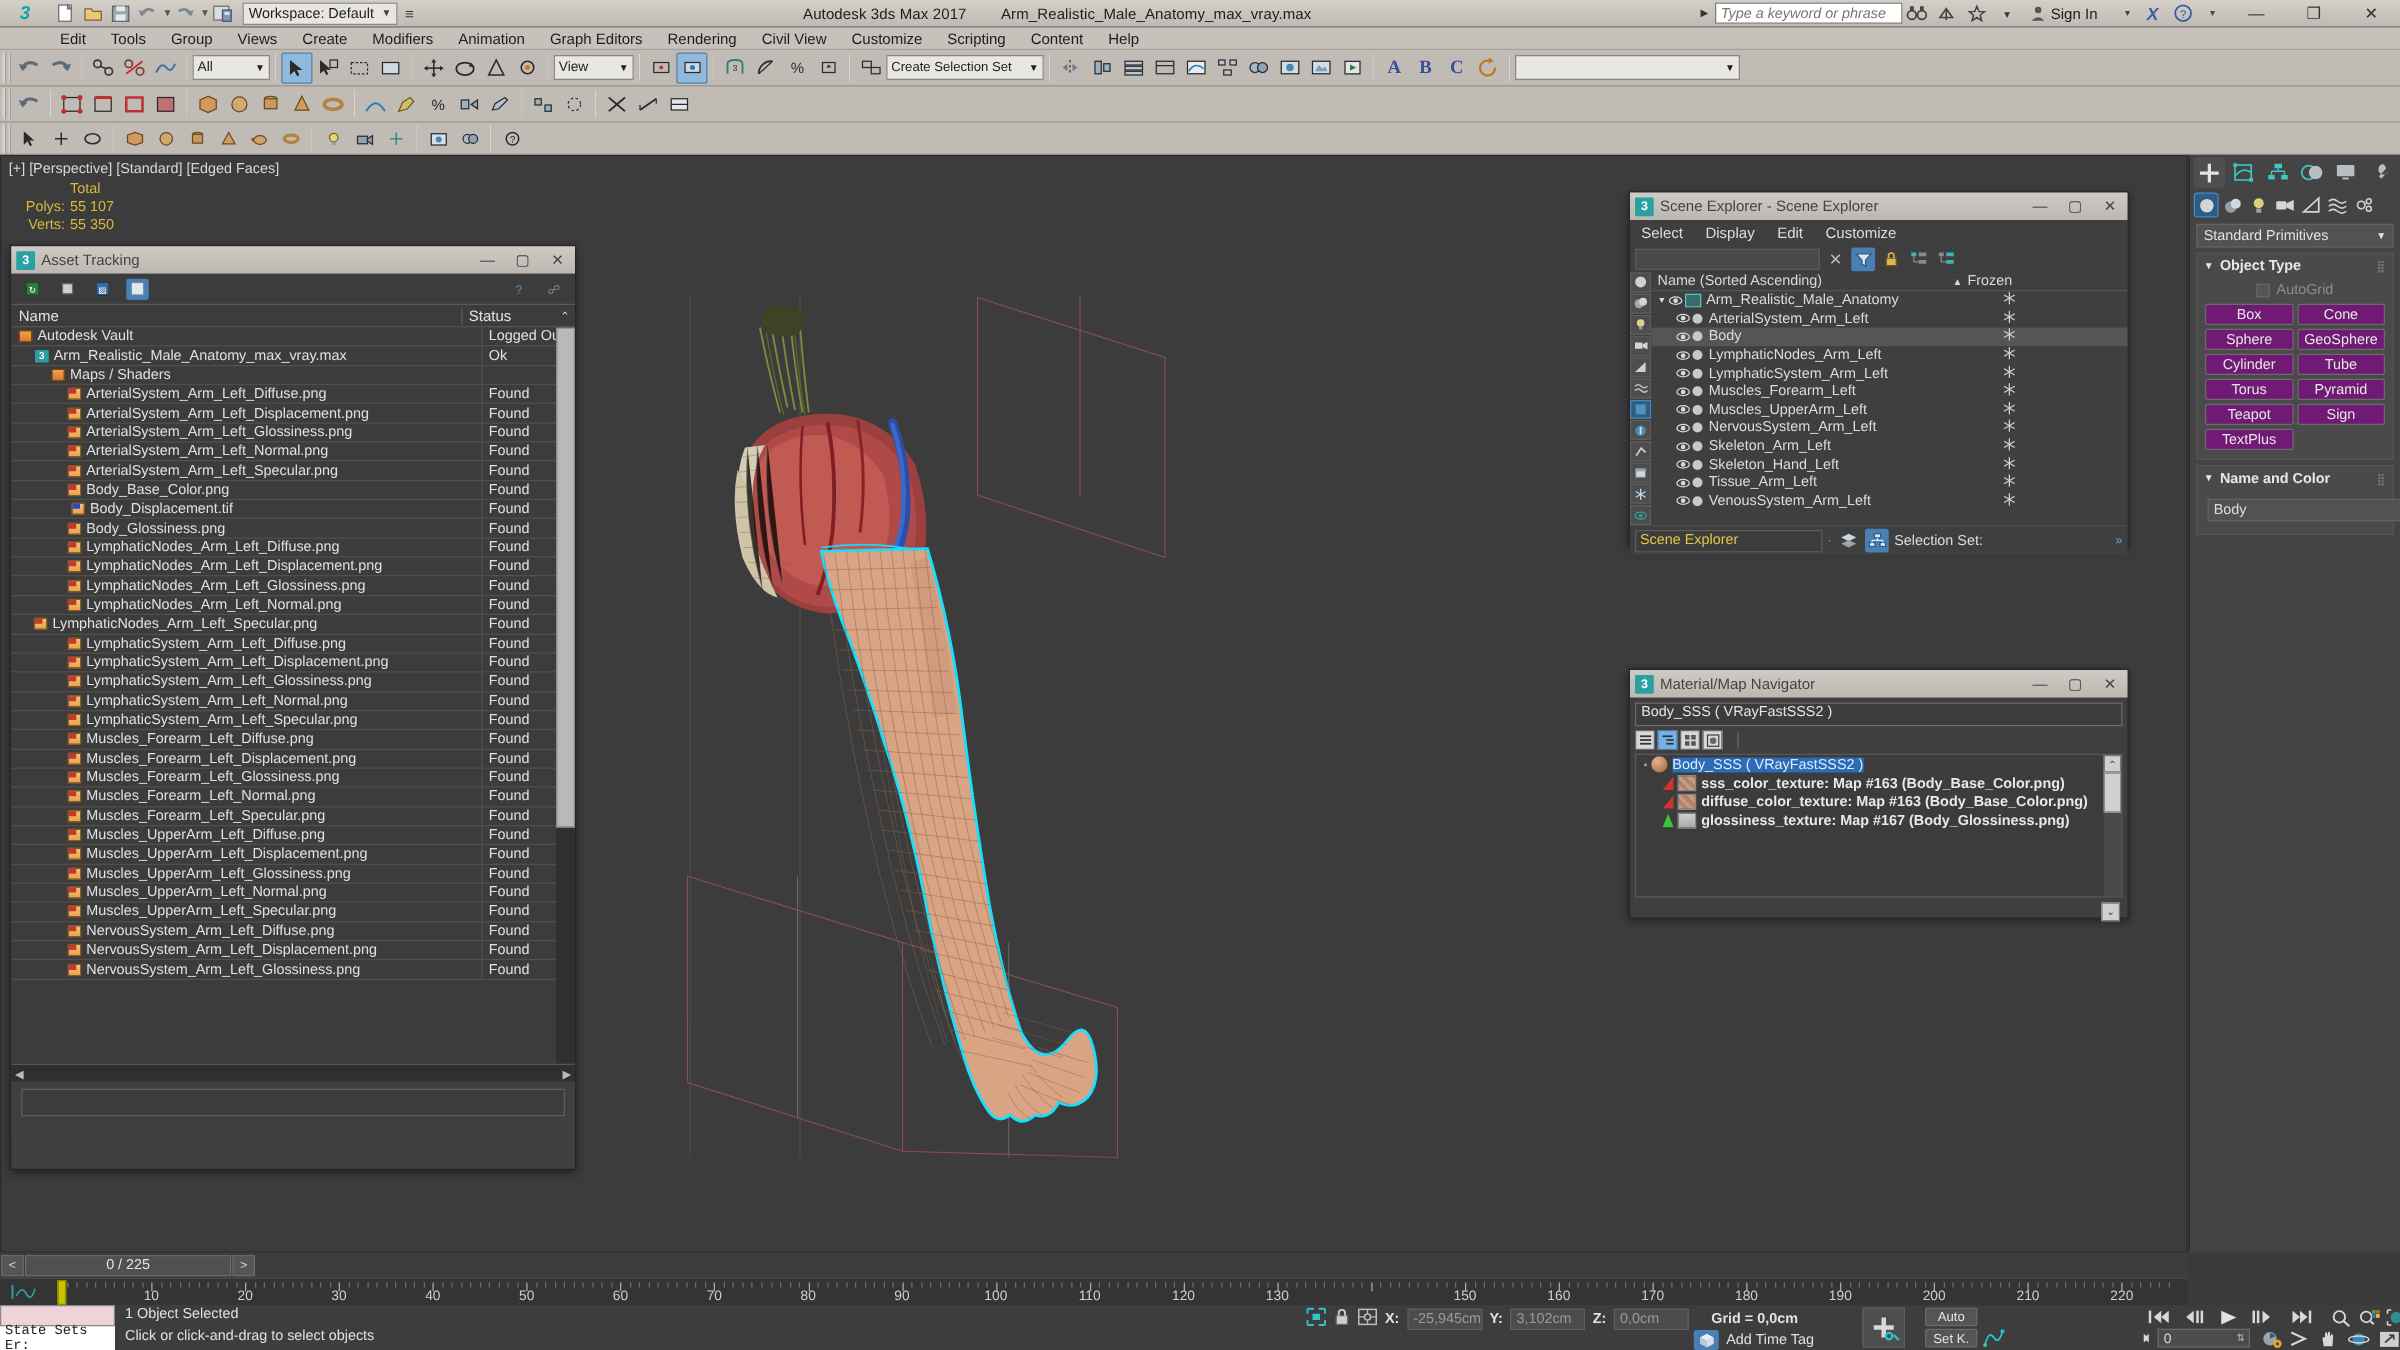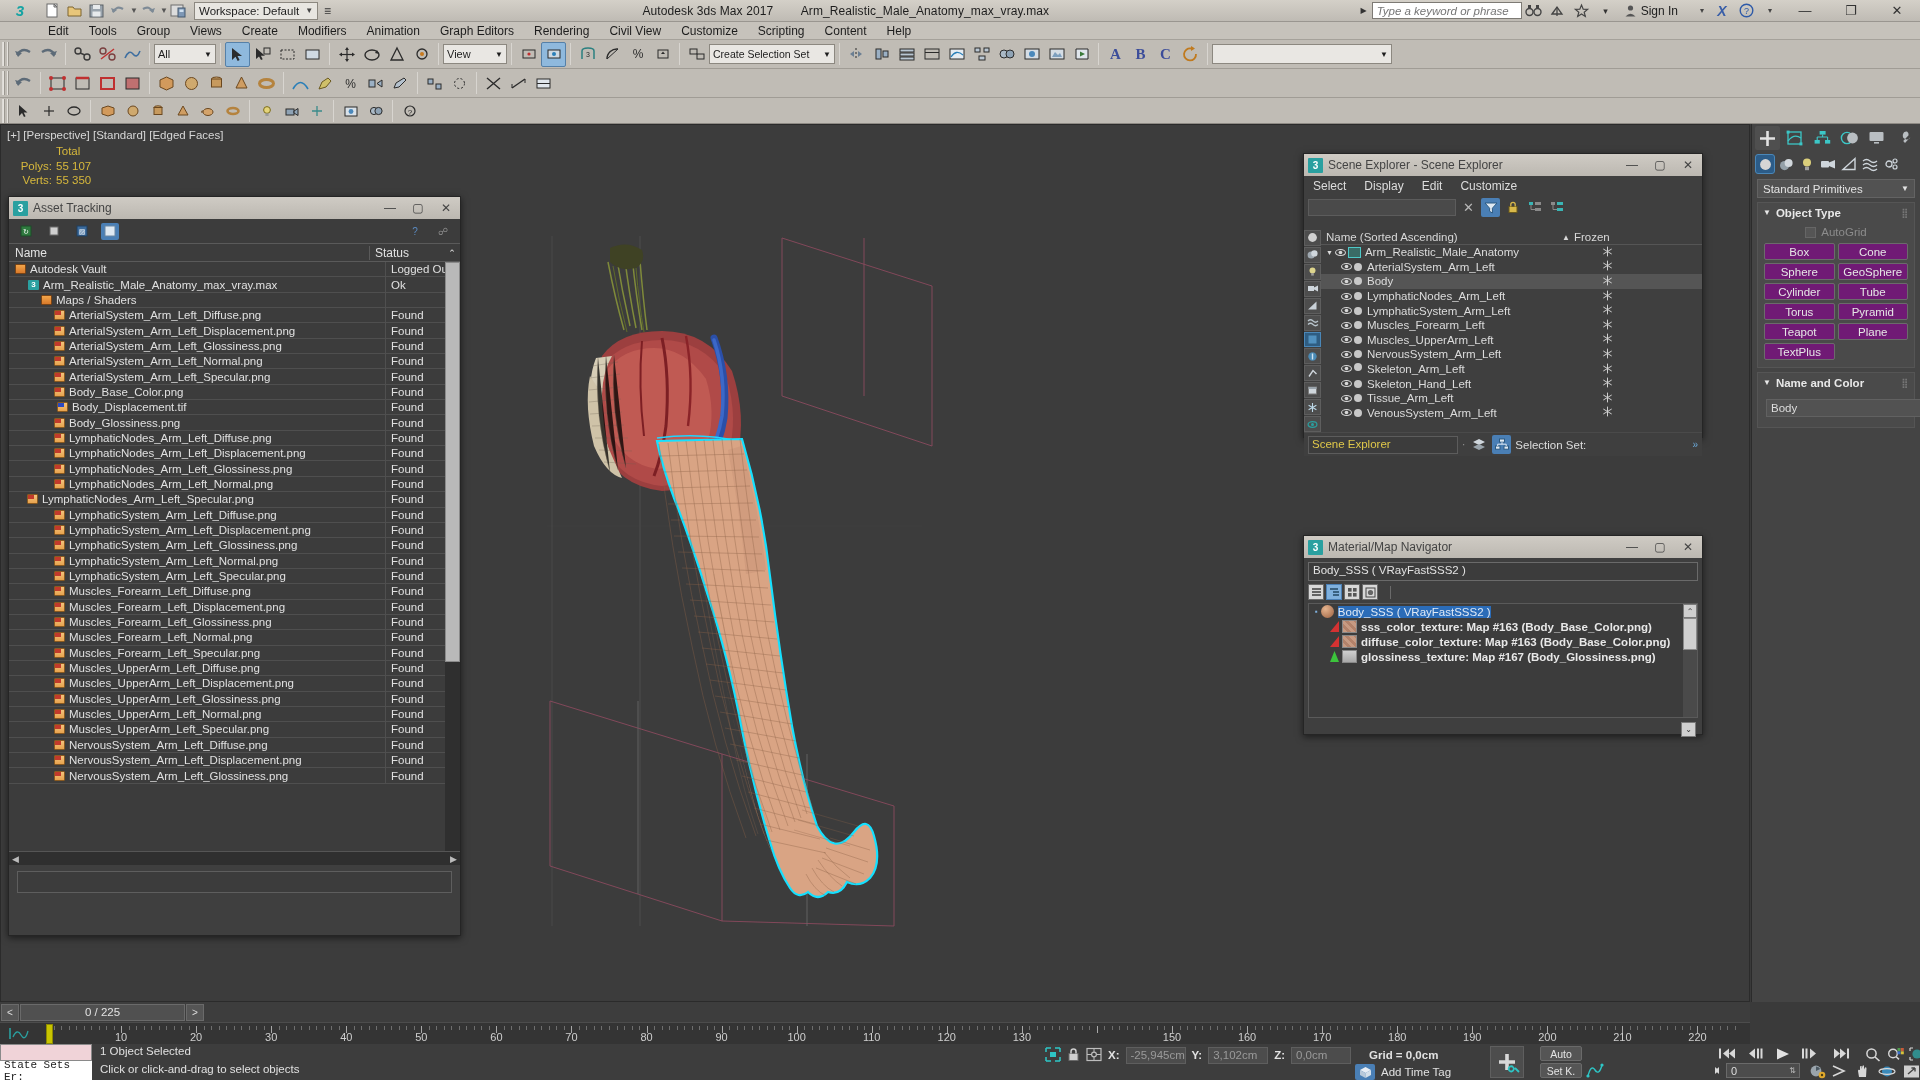--- a/index.html
+++ b/index.html
@@ -108,21 +108,21 @@
   #at-bottom .field{height:22px;background:#3c3c3c;border:1px solid #5e5e5e;}
   
   #sceneexp{left:1303px;top:153px;width:400px;height:285px;}
   #se-menu{height:20px;background:#3f3f3f;display:flex;align-items:center;color:#ddd;font-size:12px;}
   #se-menu .mi{padding:0 9px;cursor:pointer;}
   #se-filter{height:22px;display:flex;align-items:center;padding:0 4px;gap:3px;background:#3f3f3f;}
   #se-filter input{width:148px;height:17px;background:#4a4a4a;border:1px solid #5c5c5c;
     color:#ddd;font-size:11px;padding:0 3px;font-family:"Liberation Sans",sans-serif;}
   .sefb{width:19px;height:19px;display:flex;align-items:center;justify-content:center;cursor:pointer;border-radius:2px;}
   .sefb.on{background:#4a7fb5;}
-  #se-body{display:flex;height:202px;margin-top:12px;}
+  #se-body{display:flex;height:202px;}
   #se-rail{width:17px;background:#3f3f3f;display:flex;flex-direction:column;gap:1px;padding-top:0px;}
   .serb{width:17px;height:16px;display:flex;align-items:center;justify-content:center;cursor:pointer;
     background:#4d4d4d;border:1px solid #5e5e5e;}
   .serb.on{background:#2f5d82;border-color:#4a87b8;}
   #se-main{flex:1;background:#3f3f3f;overflow:hidden;}
   #se-head{height:15px;background:#3f3f3f;display:flex;align-items:center;color:#d8d8d8;font-size:11.5px;
     border-bottom:1px solid #555;}
   #se-head .c1{flex:1;padding-left:5px;}
   #se-head .c2{width:140px;display:flex;align-items:center;gap:4px;}
   .serow{height:14.6px;display:flex;align-items:center;font-size:11.5px;color:#dcdcdc;cursor:pointer;}
@@ -1462,21 +1462,21 @@
             </div>
             <div class="frozen"><svg width="11" height="11" viewBox="0 0 11 11">
                 <g stroke="#cfcfcf" stroke-width="1">
                   <line x1="5.5" y1="0.6" x2="5.5" y2="10.4"></line>
                   <line x1="1.3" y1="3" x2="9.7" y2="8"></line>
                   <line x1="9.7" y1="3" x2="1.3" y2="8"></line>
                 </g>
               </svg></div>
           </div>
           <div class="serow">
-            <div style="flex:1;display:flex;align-items:flex-start;padding-left:2px;overflow:hidden;white-space:nowrap;">
+            <div style="flex:1;display:flex;align-items:center;padding-left:2px;overflow:hidden;white-space:nowrap;">
               <span style="display:inline-block;width:18px;"></span>
               <svg class="eye" viewBox="0 0 12 12">
                 <ellipse cx="6" cy="6" rx="5.4" ry="3.2" fill="none" stroke="#d8d8d8" stroke-width="1.1"></ellipse>
                 <circle cx="6" cy="6" r="2" fill="#d8d8d8"></circle>
               </svg>
               <span class="dot"></span>
               <span>Skeleton_Arm_Left</span>
             </div>
             <div class="frozen"><svg width="11" height="11" viewBox="0 0 11 11">
                 <g stroke="#cfcfcf" stroke-width="1">
@@ -1743,21 +1743,21 @@
       <div class="objgrid" id="objtype-grid">
           <div class="objbtn">Box</div>
           <div class="objbtn">Cone</div>
           <div class="objbtn">Sphere</div>
           <div class="objbtn">GeoSphere</div>
           <div class="objbtn">Cylinder</div>
           <div class="objbtn">Tube</div>
           <div class="objbtn">Torus</div>
           <div class="objbtn">Pyramid</div>
           <div class="objbtn">Teapot</div>
-          <div class="objbtn">Plane</div>
+          <div class="objbtn">Sign</div>
           <div class="objbtn">TextPlus</div>
         </div>
     </div>
   </div>
   <div class="rollout">
     <div class="roll-h">
       <span class="tri">▼</span>
       <span>Name and Color</span>
       <span class="grip">⣿</span>
     </div>

